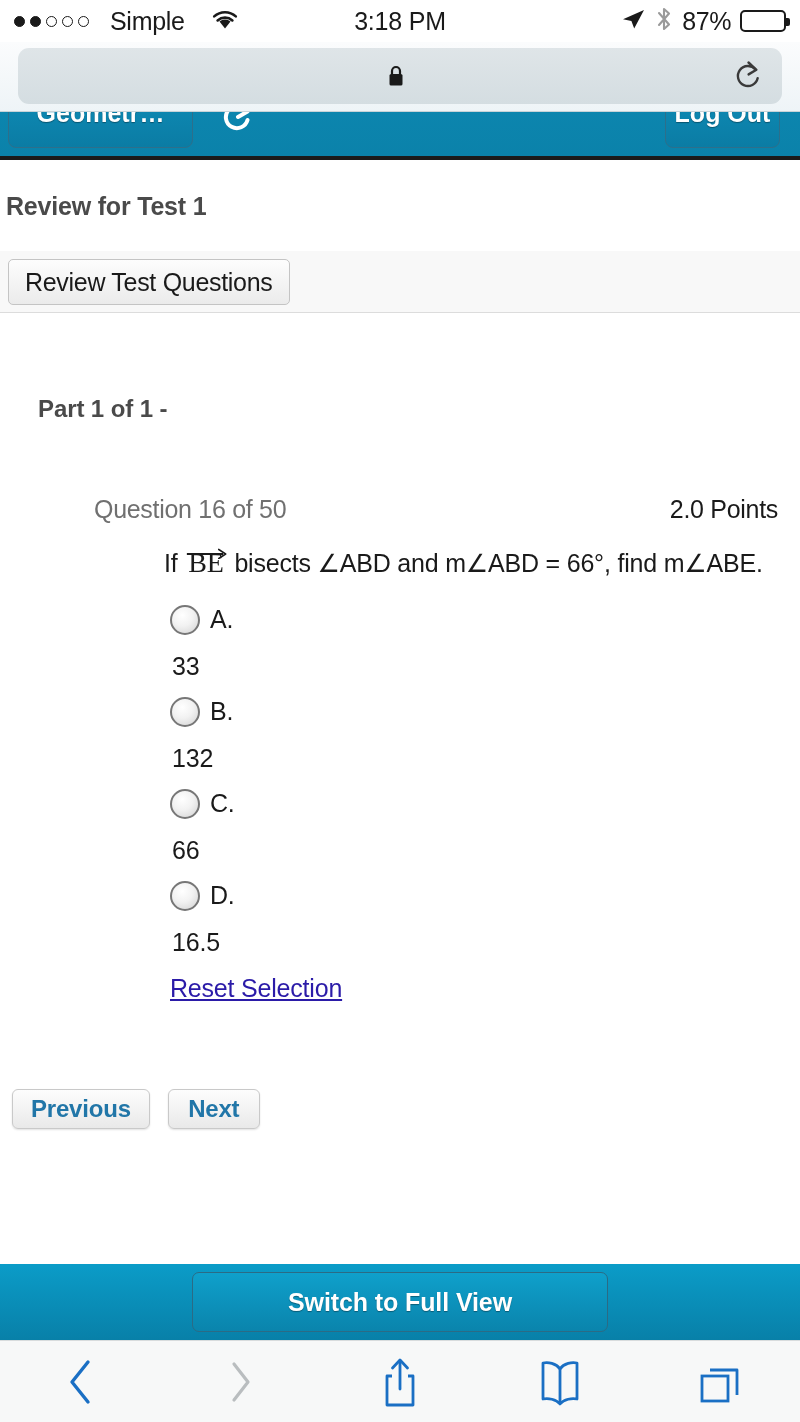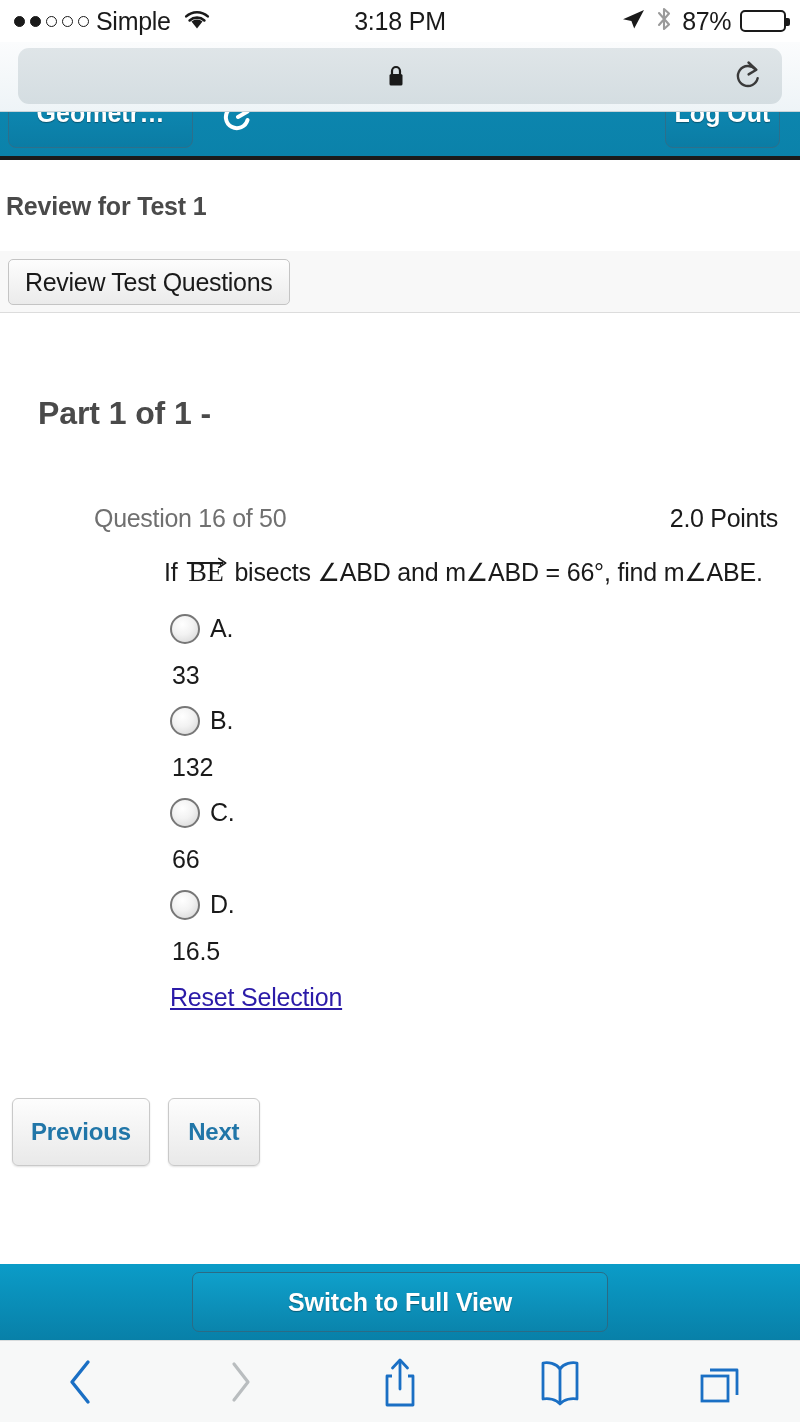--- a/index.html
+++ b/index.html
@@ -13,21 +13,21 @@
 
   
   .statusbar {
     height: 42px;
     background: #ffffff;
     display: flex;
     align-items: center;
     padding: 0 14px;
     position: relative;
   }
-  .sb-left { display: flex; align-items: center; gap: 7px; }
+  .sb-left { display: flex; align-items: center; gap: 21px; }
   .dots { display: flex; align-items: center; gap: 5px; }
   .dot { width: 11px; height: 11px; border-radius: 50%; border: 1.6px solid #1a1a1a; }
   .dot.filled { background: #1a1a1a; }
   .carrier { font-size: 25px; color: #1a1a1a; letter-spacing: -0.3px; }
   .wifi { margin-left: 4px; display: inline-block; }
   .sb-center {
     position: absolute; left: 0; right: 0; text-align: center;
     font-size: 25px; color: #1a1a1a; letter-spacing: -0.2px;
   }
   .sb-right {
@@ -118,21 +118,21 @@
     padding: 0 16px;
     background: linear-gradient(to bottom, #fdfdfd 0%, #ebebeb 100%);
     border: 1px solid #c4c4c4;
     border-radius: 5px;
     font-size: 25px;
     color: #1a1a1a;
     letter-spacing: -0.3px;
   }
 
   .part-label {
-    font-size: 32px; font-weight: 700; color: #4a4a4a;
+    font-size: 24px; font-weight: 700; color: #4a4a4a;
     padding: 82px 0 0 38px;
     letter-spacing: -0.1px;
   }
 
   .qblock { padding: 72px 22px 0 22px; position: relative; }
   .qheader { display: flex; align-items: baseline; }
   .q-count {
     font-size: 25px; color: #707070; letter-spacing: -0.3px;
     padding-left: 72px;
   }
@@ -184,21 +184,21 @@
     margin-top: 8px;
     font-size: 25px;
     color: #2b1ba8;
     text-decoration: underline;
     letter-spacing: -0.2px;
     cursor: pointer;
   }
 
   .navrow { padding: 86px 0 0 12px; display: flex; gap: 18px; }
   .navbtn {
-    height: 68px;
+    height: 40px;
     min-width: 92px;
     padding: 0 18px;
     background: linear-gradient(to bottom, #fdfdfd 0%, #e9e9e9 100%);
     border: 1px solid #c9c9c9;
     border-radius: 6px;
     box-shadow: 0 1px 2px rgba(0,0,0,0.12);
     color: #2176a8;
     font-size: 24px; font-weight: 700;
     display: flex; align-items: center; justify-content: center;
     letter-spacing: -0.2px;

